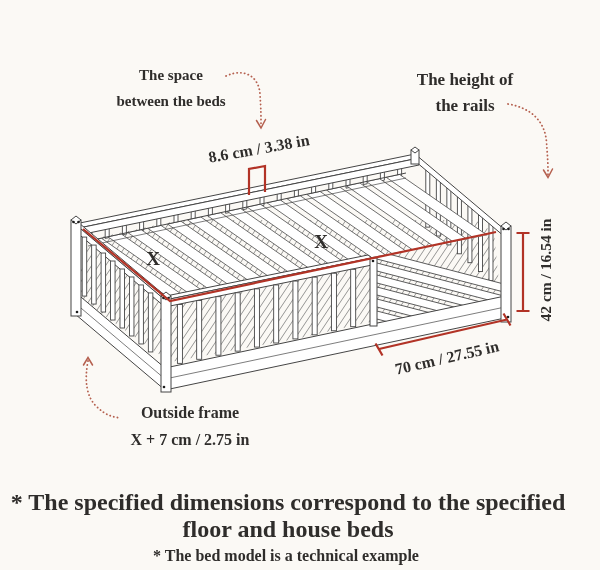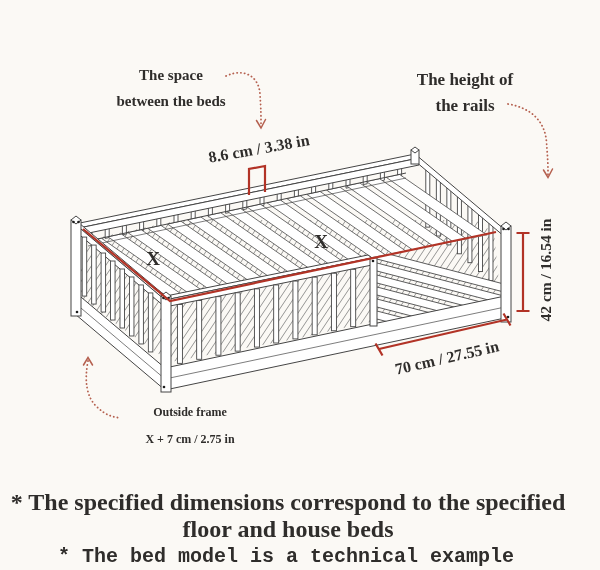--- a/index.html
+++ b/index.html
@@ -292,24 +292,24 @@
   <div class="lbl rot" style="left:259px; top:149px; font-size:16px; transform:translate(-50%,-50%) rotate(-10deg);">8.6 cm / 3.38 in</div>
 
   <div class="lbl rot" style="left:546px; top:270px; font-size:15.5px; transform:translate(-50%,-50%) rotate(-90deg);">42 cm / 16.54 in</div>
 
   <div class="lbl rot" style="left:447px; top:358px; font-size:16px; transform:translate(-50%,-50%) rotate(-13deg);">70 cm / 27.55 in</div>
 
   <div class="lbl" style="left:153px; top:259px; font-size:19px;">X</div>
 
   <div class="lbl" style="left:321px; top:242px; font-size:19px;">X</div>
 
-  <div class="lbl" style="left:190px; top:426px; font-size:12px; line-height:27px;">
+  <div class="lbl" style="left:190px; top:426px; font-size:16px; line-height:27px;">
     <span>Outside frame</span><br>
     <span>X + 7 cm / 2.75 in</span>
   </div>
 
   <div class="lbl" style="left:288px; top:516px; font-size:24px; line-height:27px;">
     <span>* The specified dimensions correspond to the specified</span><br>
     <span>floor and house beds</span>
   </div>
 
-  <div class="lbl" style="left:286px; top:556px; font-size:20px;font-family:Liberation Mono, monospace;">* The bed model is a technical example</div>
+  <div class="lbl" style="left:286px; top:556px; font-size:16px;">* The bed model is a technical example</div>
 </div>
 
 </body></html>

